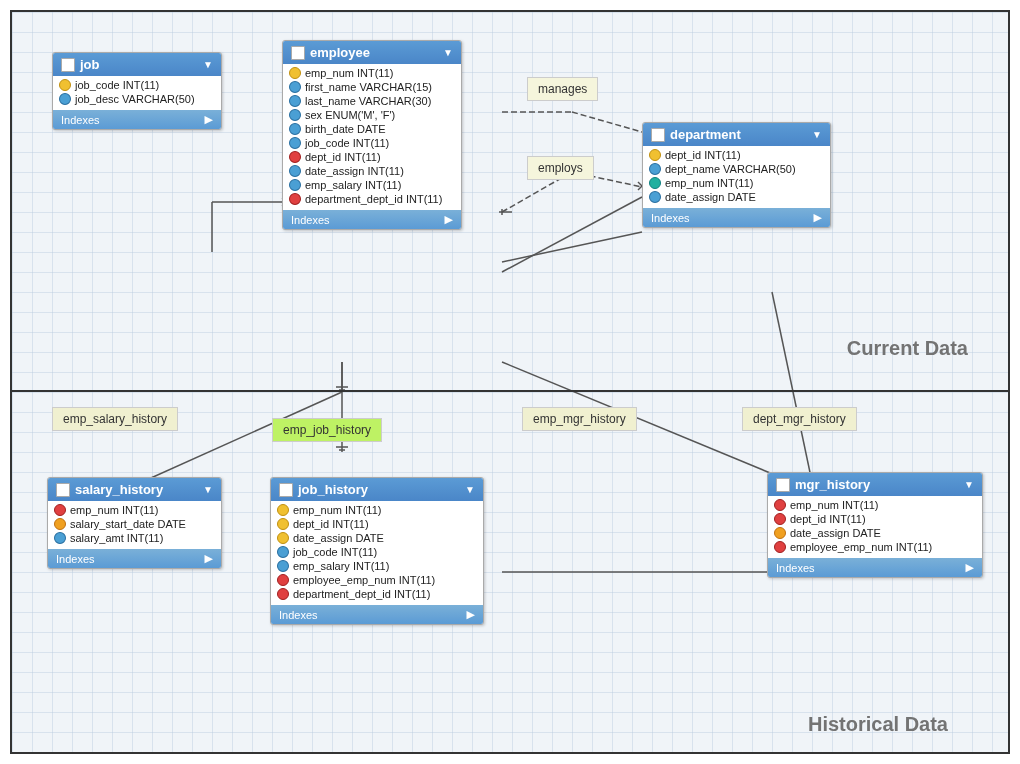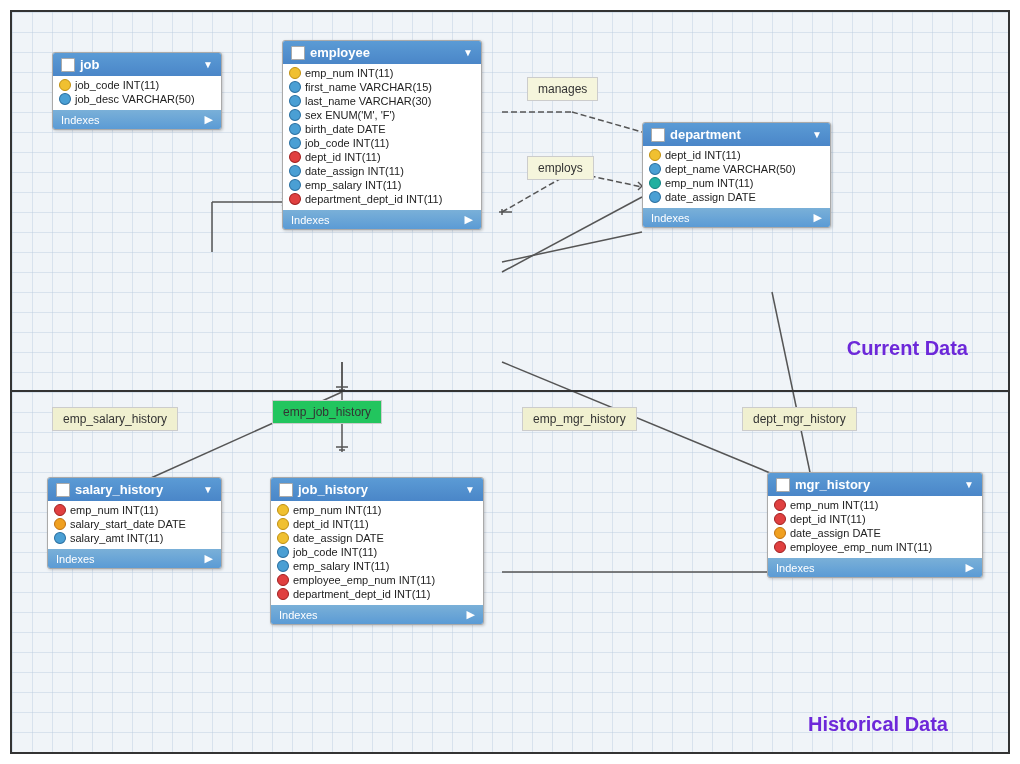--- a/index.html
+++ b/index.html
@@ -140,21 +140,21 @@
       font-size: 12px;
       color: #333;
       white-space: nowrap;
     }
 
     
     .section-label {
       position: absolute;
       font-size: 20px;
       font-weight: bold;
-      color: #6d28d9;
+      color: #737373;
     }
 
     
     .connections-svg {
       position: absolute;
       top: 0; left: 0;
       width: 1000px;
       height: 744px;
       pointer-events: none;
     }
@@ -234,21 +234,21 @@
           <span class="icon icon-diamond"></span>
           <span>job_desc VARCHAR(50)</span>
         </div>
       </div>
       <div class="table-indexes">
         <span>Indexes</span>
         <span>▶</span>
       </div>
     </div>
 
-    <div class="table-card" style="left: 270px; top: 28px; width: 200px;">
+    <div class="table-card" style="left: 270px; top: 28px; width: 180px;">
       <div class="table-header">
         <div class="table-header-left">
           <span class="table-header-icon"></span>
           <span>employee</span>
         </div>
         <span class="dropdown-arrow">▼</span>
       </div>
       <div class="table-body">
         <div class="table-row">
           <span class="icon icon-key"></span>
@@ -342,21 +342,21 @@
   <div class="section-bottom">
 
     <div class="section-label" style="right: 60px; bottom: 20px;">
       <span>Historical Data</span>
     </div>
 
     <div class="relation-box" style="left: 40px; top: 15px; background: #f0f0d0;">
       <span>emp_salary_history</span>
     </div>
 
-    <div class="relation-box" style="left: 260px; top: 8px; background: #22c55e;">
+    <div class="relation-box" style="left: 260px; top: 26px; background: #bef264;">
       <span>emp_job_history</span>
     </div>
 
     <div class="relation-box" style="left: 510px; top: 15px; background: #f0f0d0;">
       <span>emp_mgr_history</span>
     </div>
 
     <div class="relation-box" style="left: 730px; top: 15px; background: #f0f0d0;">
       <span>dept_mgr_history</span>
     </div>

